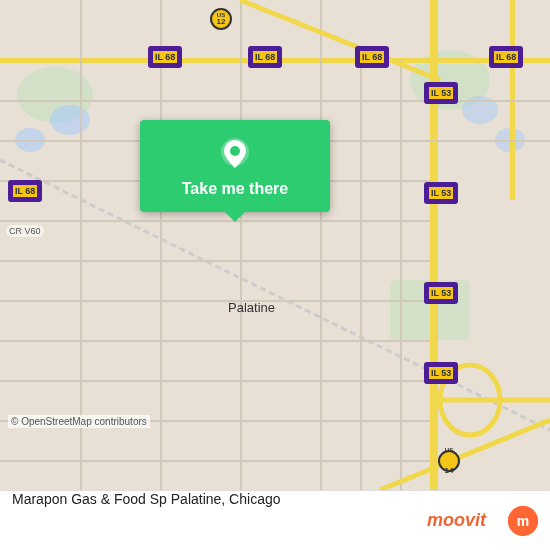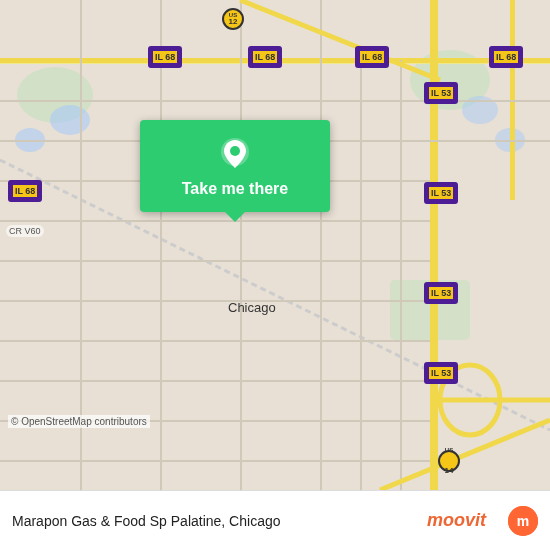--- a/index.html
+++ b/index.html
@@ -27,21 +27,20 @@
       position: absolute;
       top: 0; left: 0;
     }
 
     
     #info-bar {
       width: 550px;
       height: 60px;
       background: white;
       display: flex;
-      align-items: center;
       justify-content: space-between;
       padding: 0 12px;
       border-top: 1px solid #ddd;
     }
 
     #place-name {
       font-size: 14px;
       font-weight: 500;
       color: #222;
     }
@@ -216,23 +215,23 @@
     <rect x="400" y="60" width="2" height="430" fill="#d0c8b8"></rect>
 
     <line x1="240" y1="0" x2="440" y2="80" stroke="#f0d84a" stroke-width="5"></line>
 
     <ellipse cx="470" cy="400" rx="30" ry="35" fill="none" stroke="#f0d84a" stroke-width="5"></ellipse>
     <line x1="430" y1="400" x2="550" y2="400" stroke="#f0d84a" stroke-width="5"></line>
 
     <line x1="380" y1="490" x2="550" y2="420" stroke="#f0d84a" stroke-width="5"></line>
   </svg>
 
-  <div class="map-city-label" style="left: 228px; top: 300px;">Chicago</div>
-
-  <div class="us-highway-badge" style="left: 222px; top: 8px;">
+  <div class="map-city-label" style="left: 228px; top: 300px;">Palatine</div>
+
+  <div class="us-highway-badge" style="left: 210px; top: 8px;">
     <span style="font-size:6px;line-height:1">US</span>
     <span style="font-size:8px;line-height:1">12</span>
   </div>
 
   <div class="highway-badge" style="left: 148px; top: 46px;">IL 68</div>
   <div class="highway-badge" style="left: 248px; top: 46px;">IL 68</div>
   <div class="highway-badge" style="left: 355px; top: 46px;">IL 68</div>
   <div class="highway-badge" style="left: 489px; top: 46px;">IL 68</div>
 
   <div class="highway-badge" style="left: 424px; top: 82px;">IL 53</div>

